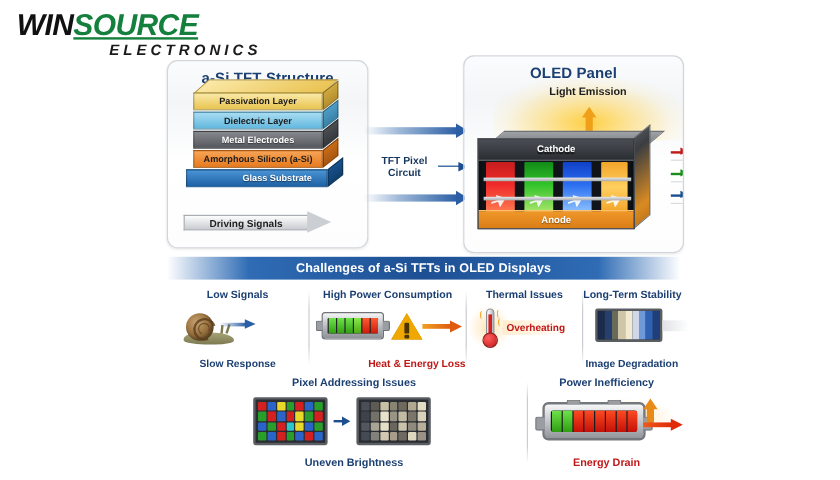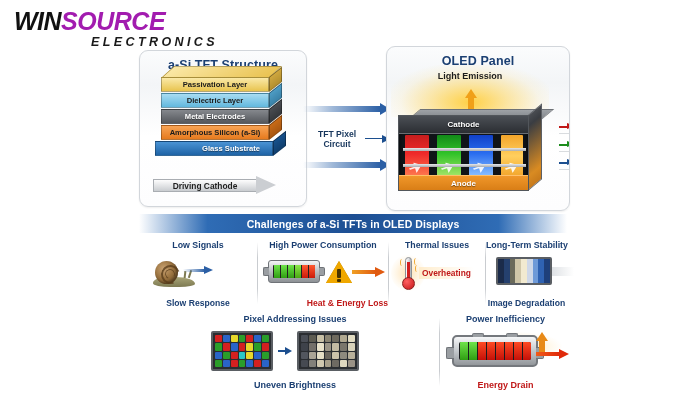--- a/index.html
+++ b/index.html
@@ -6,21 +6,21 @@
   body{
     width:700px;height:400px;overflow:hidden;background:#ffffff;
     font-family:"Liberation Sans",sans-serif;position:relative;
   }
   .root{position:absolute;inset:0;}
 
   
   .logo{position:absolute;left:14px;top:8px;width:210px;height:42px;}
   .logo-main{font-size:25px;font-weight:bold;font-style:italic;letter-spacing:-0.5px;line-height:26px;}
   .logo-win{color:#111;}
-  .logo-src{color:#a21caf;}
+  .logo-src{color:#15803d;text-decoration:underline;}
   .logo-sub{font-size:12.5px;font-weight:bold;font-style:italic;letter-spacing:3.4px;color:#1a1a1a;
             text-align:right;margin-top:1px;padding-right:6px;}
 
   
   .panel{position:absolute;border:1px solid #d2d6db;border-radius:9px;
          background:linear-gradient(180deg,#fbfcfd 0%,#f3f5f7 22%,#ffffff 55%,#fdfdfe 100%);
          box-shadow:0 1px 2px rgba(0,0,0,.07);overflow:hidden;}
   .panel-title{text-align:center;font-size:12.5px;font-weight:bold;color:#1b3f72;padding-top:7px;letter-spacing:.1px;}
   #tft-panel{left:139px;top:50px;width:166px;height:155px;}
   #oled-panel{left:386px;top:46px;width:182px;height:163px;}
@@ -56,21 +56,21 @@
   .carrow .hd{position:absolute;top:-2px;width:0;height:0;border-top:6px solid transparent;
               border-bottom:6px solid transparent;border-left:10px solid #2b5fa5;}
   .conn-lbl{position:absolute;left:4px;top:24px;width:60px;text-align:center;
             font-size:8.6px;font-weight:bold;color:#17365c;line-height:10px;}
   .conn-mid{position:absolute;left:62px;top:30px;width:26px;height:8px;}
   .conn-mid .bar2{position:absolute;left:0;top:3px;width:18px;height:1.4px;background:#1c4f8f;}
   .conn-mid .hd2{position:absolute;left:17px;top:0px;width:0;height:0;border-top:4px solid transparent;
                  border-bottom:4px solid transparent;border-left:8px solid #1c4f8f;}
 
   
-  .glow{position:absolute;left:4px;top:18px;width:158px;height:52px;
+  .glow{position:absolute;left:24px;top:18px;width:158px;height:52px;
         background:radial-gradient(ellipse at 50% 72%,rgba(255,206,60,.95) 0%,rgba(255,214,92,.55) 34%,rgba(255,228,150,.18) 62%,rgba(255,255,255,0) 78%);}
   .le-txt{position:absolute;left:0;top:6px;width:158px;text-align:center;font-size:9px;
           font-weight:bold;color:#1c1c1c;}
   .le-arrow{position:absolute;left:74px;top:24px;width:12px;height:20px;}
   .le-arrow .sh{position:absolute;left:3px;top:7px;width:6px;height:13px;background:#f0a018;}
   .le-arrow .hd{position:absolute;left:0;top:0;width:0;height:0;border-left:6px solid transparent;
                 border-right:6px solid transparent;border-bottom:9px solid #f0a018;}
 
   .oled3d{position:absolute;left:11px;top:62px;width:152px;height:90px;}
   .odepth{position:absolute;left:8px;top:0;width:134px;height:12px;background:linear-gradient(180deg,#9ea2a6,#7d8186);
@@ -255,21 +255,21 @@
 
       <div class="lyr" style="top:64px;left:2px;width:118px;background:linear-gradient(180deg,#4a93d4,#1e63a6);">
         <div class="lbl glass-lbl">Glass Substrate</div>
       </div>
       <div class="side" style="top:64px;left:120px;background:linear-gradient(180deg,#17518c,#103f6e);"></div>
     </div>
 
     <div class="drive">
       <div class="drive-body"></div>
       <div class="drive-head"></div>
-      <div class="drive-txt">Driving Cathode</div>
+      <div class="drive-txt">Driving Signals</div>
     </div>
   </div>
 
   <div class="conn">
     <div class="carrow" style="left:0;top:0;width:88px;">
       <div class="bar" style="width:78px;"></div>
         <div class="hd" style="left:77px;"></div>
     </div>
     <div class="carrow" style="left:0;top:56px;width:88px;">
       <div class="bar" style="width:78px;"></div>

